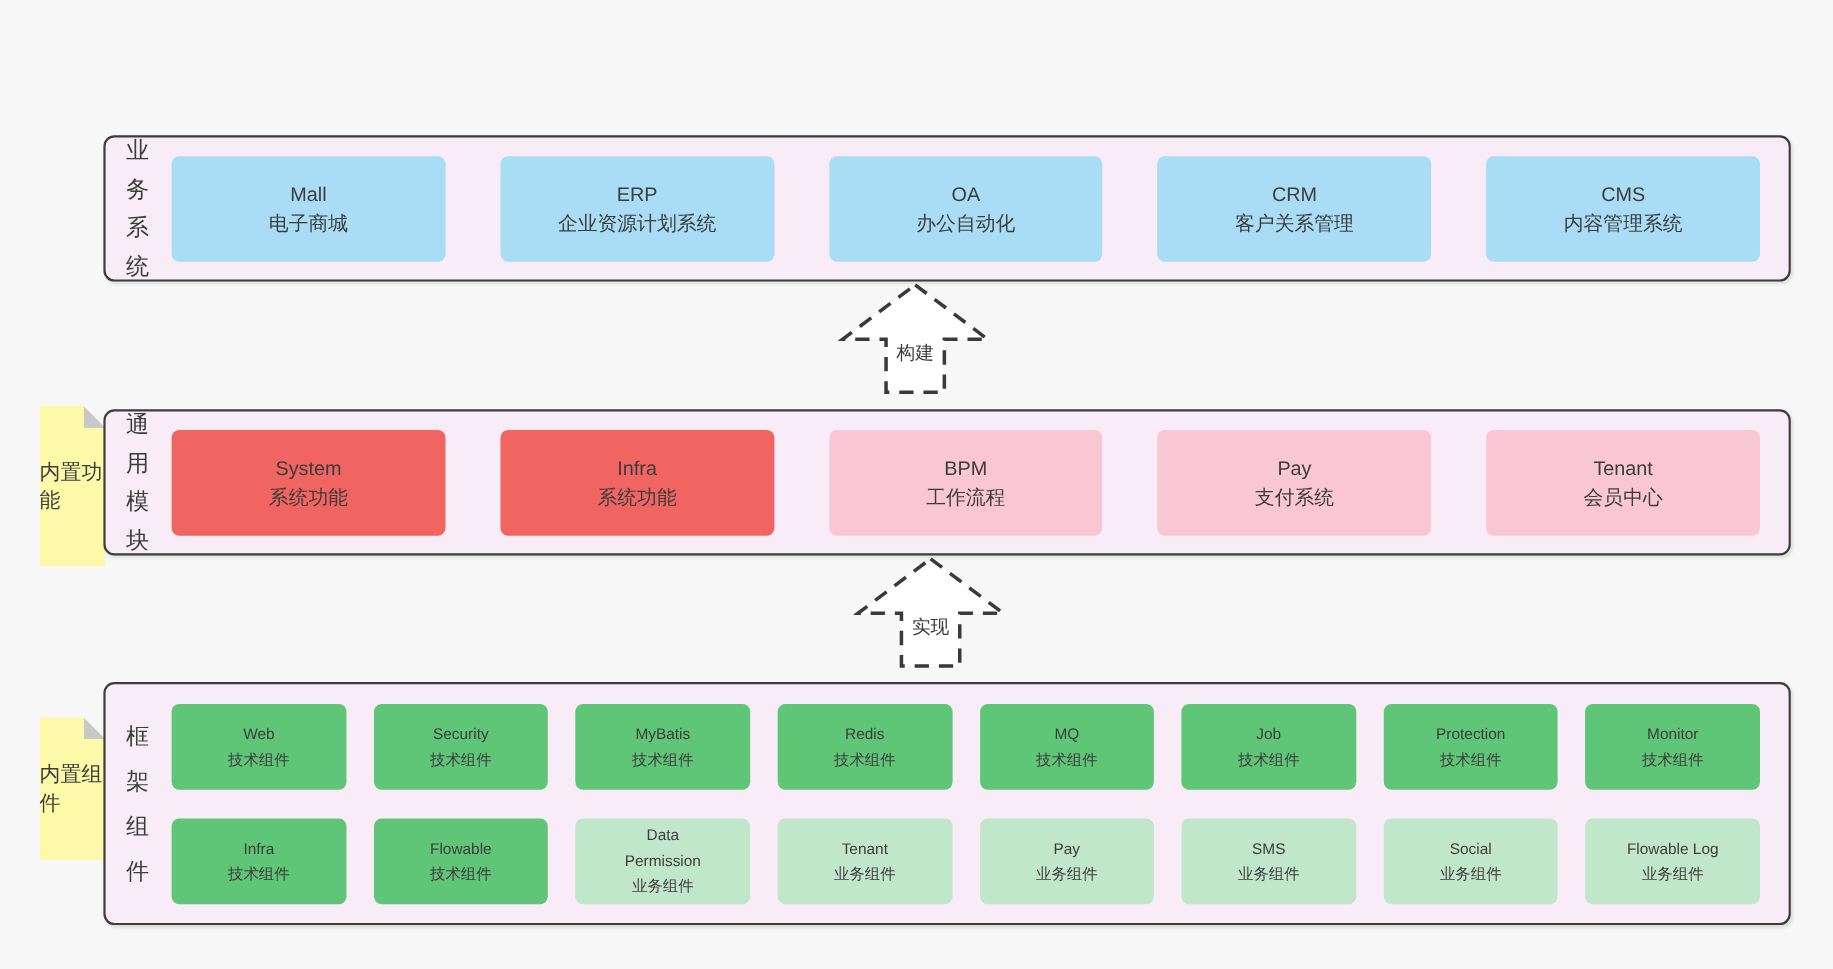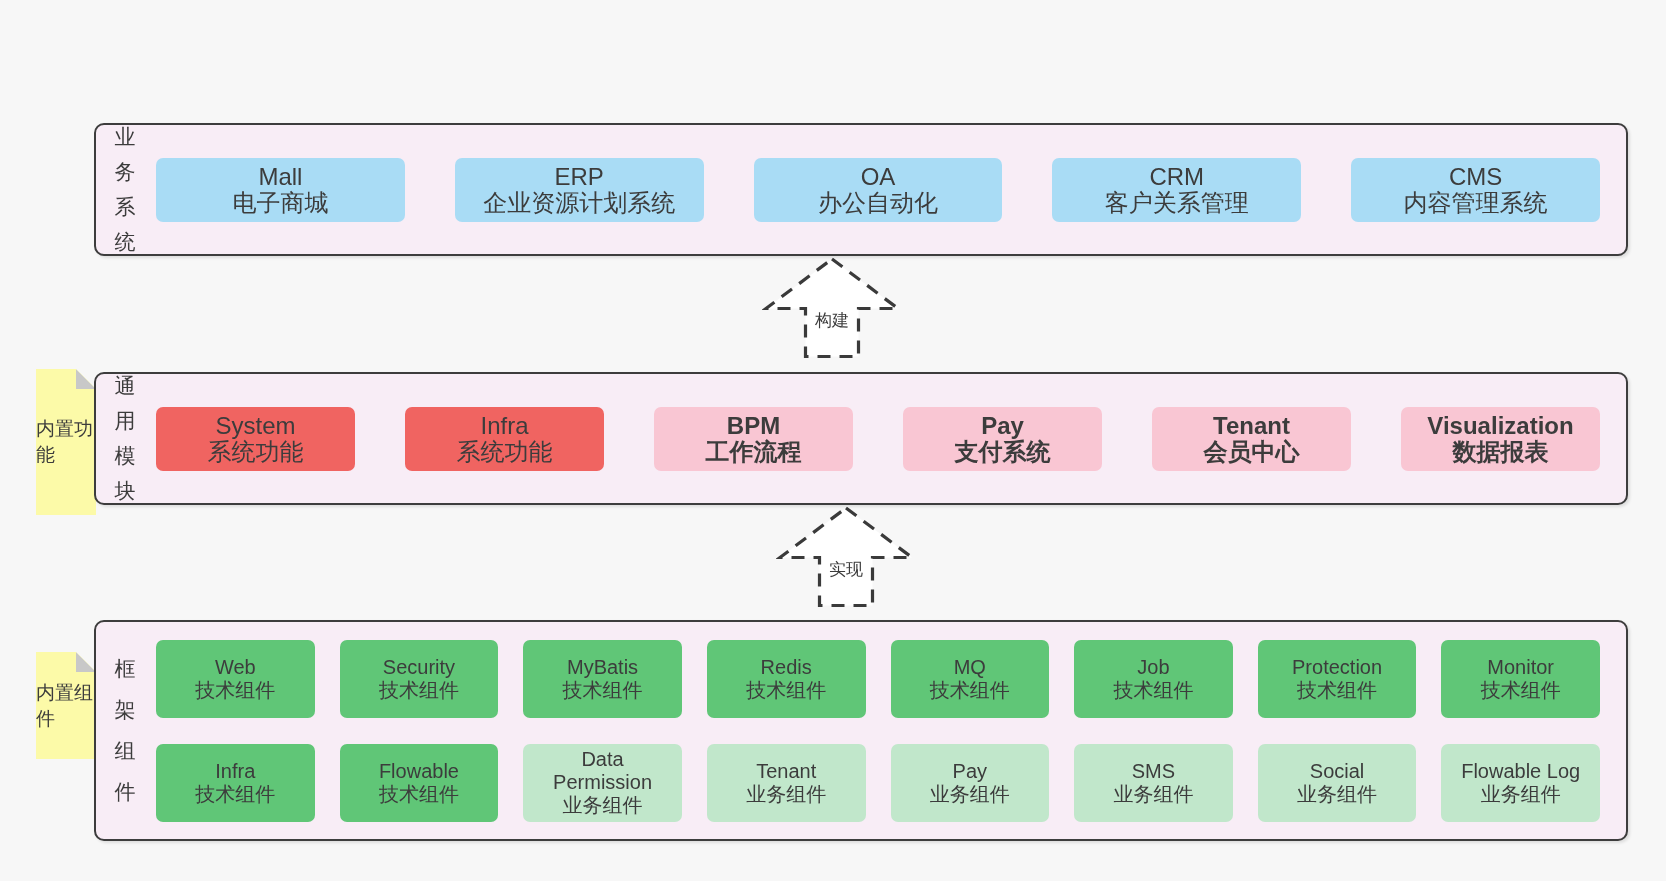--- a/index.html
+++ b/index.html
@@ -39,47 +39,47 @@
 
   .rows {
     flex:1; margin-left:14px;
     display:flex; flex-direction:column; gap:26px;
   }
   .row { display:flex; gap:50px; }
   .c2 .row { gap:25px; }
 
   
   .box {
-    flex:1; height:64px;
+    flex:1; height:96px;
     border-radius:7px;
     display:flex; flex-direction:column;
     align-items:center; justify-content:center;
     text-align:center;
-    font-size:24px; line-height:26px;
-  }
-  .c2 .box { height:78px; font-size:20px; line-height:23px; }
+    font-size:18px; line-height:26px;
+  }
+  .c2 .box { height:78px; font-size:14px; line-height:23px; }
   .bname { white-space:pre-line; }
   .t-blue       { background:var(--blue); }
   .t-red        { background:var(--red); }
-  .t-pink       { background:var(--pink);font-weight:bold; }
+  .t-pink       { background:var(--pink); }
   .t-green      { background:var(--green); }
   .t-lightgreen { background:var(--lightgreen); }
 
   
   .note {
     position:absolute; left:36px; width:60px;
     background:var(--note_bg);
     clip-path:polygon(0 0, calc(100% - 20px) 0, 100% 20px, 100% 100%, 0 100%);
     display:flex; flex-direction:column;
     align-items:center; justify-content:center;
     gap:10px; font-size:19px;
     z-index:1;
   }
   .n1 { top:369px; height:146px; }
-  .n2 { top:652px; height:107px; }
+  .n2 { top:652px; height:130px; }
   .fold {
     position:absolute; top:0; right:0;
     width:20px; height:20px;
     background:var(--fold);
     clip-path:polygon(0 0, 100% 100%, 0 100%);
   }
 
   
   .arrow { position:absolute; z-index:1; }
   .a0 { left:762px; top:256px; }
@@ -161,24 +161,20 @@
           <span class="bname">BPM</span>
           <span class="bdesc">工作流程</span>
         </div>
         <div class="box t-pink">
           <span class="bname">Pay</span>
           <span class="bdesc">支付系统</span>
         </div>
         <div class="box t-pink">
           <span class="bname">Tenant</span>
           <span class="bdesc">会员中心</span>
-        </div>
-        <div class="box t-pink">
-          <span class="bname">Visualization</span>
-          <span class="bdesc">数据报表</span>
         </div>
       </div>
     </div>
 </div>
 
 <div class="container c2">
   <div class="vlabel">
       <span>框</span>
       <span>架</span>
       <span>组</span>

